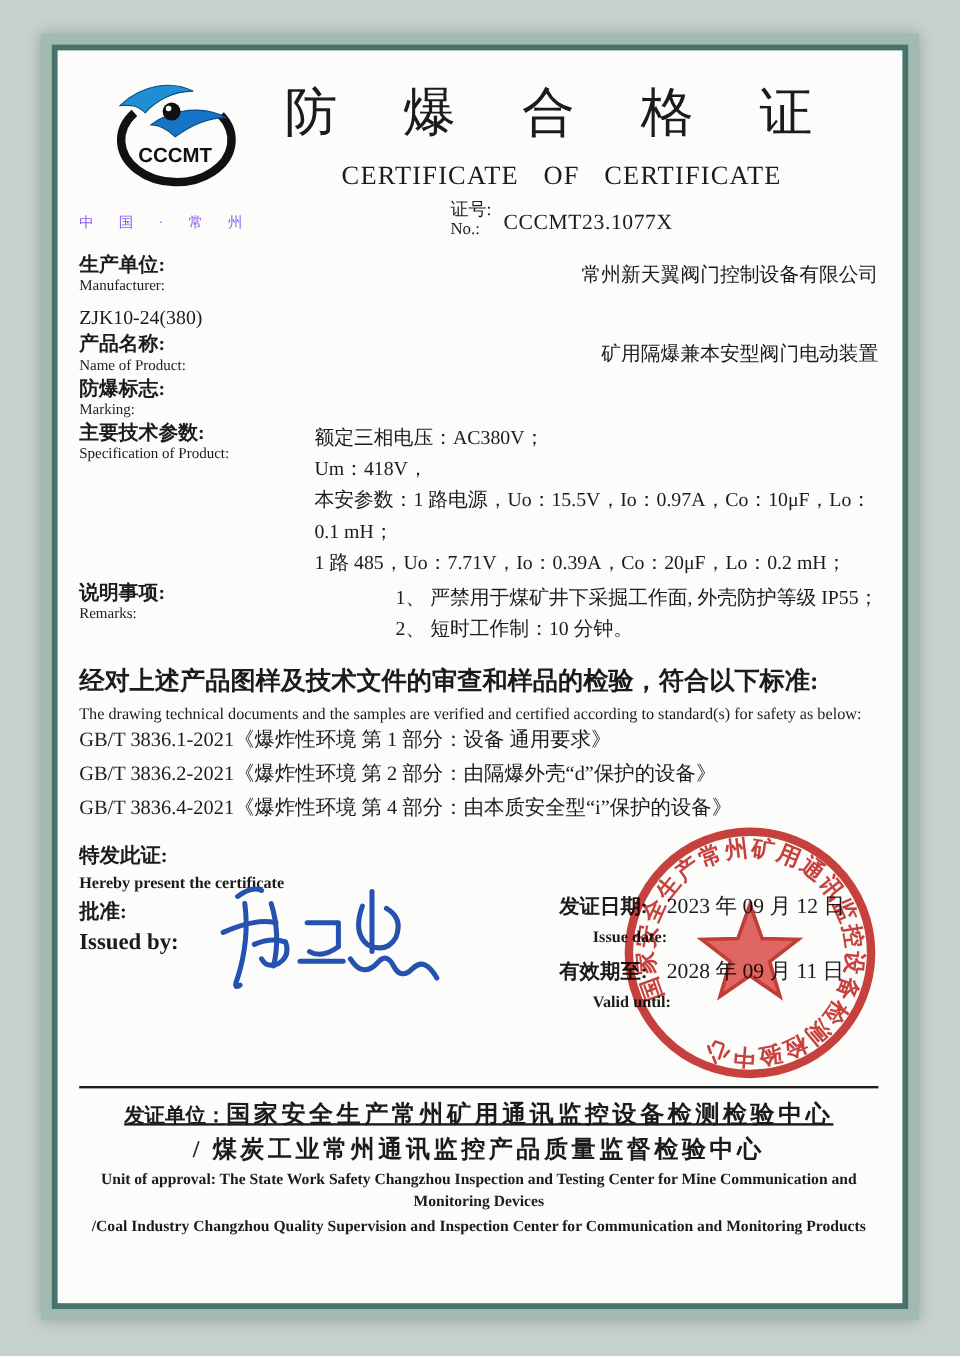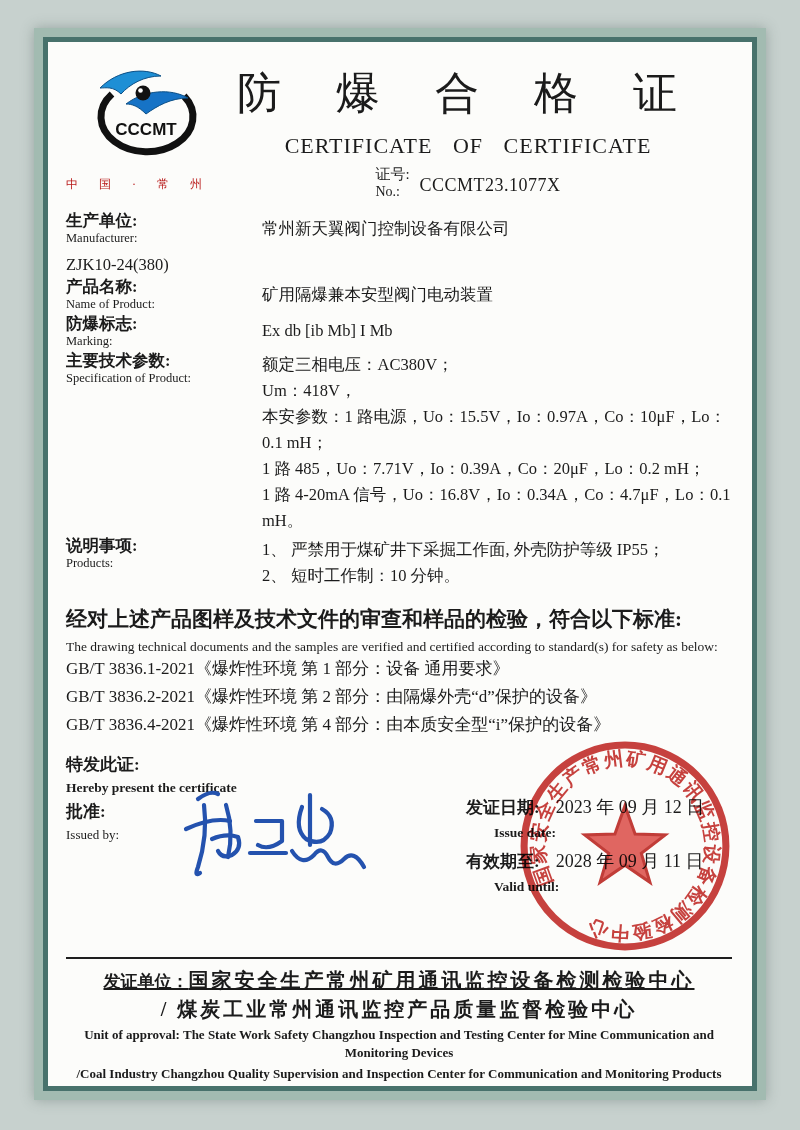--- a/index.html
+++ b/index.html
@@ -20,49 +20,49 @@
   .frame {
     width:100%; height:100%;
     border:5px solid #48726c;
     background:#fcfcfa;
     padding:10px 20px 8px 18px;
     position:relative;
   }
   
   .header { display:flex; margin-top:4px; }
   .logo-col { width:168px; text-align:left; padding-top:8px; }
-  .logo-region { font-size:12px; letter-spacing:9px; margin-top:2px; color:#b91c1c; }
+  .logo-region { font-size:12px; letter-spacing:9px; margin-top:2px; color:#8b5cf6; }
   .head-col { flex:1; text-align:center; padding-right:30px; }
   .title { font-size:44px; letter-spacing:22px; margin-top:8px; white-space:nowrap; }
   .subtitle { font-size:22px; letter-spacing:1px; word-spacing:14px; margin-top:10px; }
   .certno-row { display:flex; justify-content:center; align-items:center; margin-top:6px; gap:10px; }
   .certno-labels { text-align:left; }
   .certno-zh { font-size:15px; }
   .certno-en { font-size:14px; }
   .certno-val { font-size:18px; letter-spacing:.5px; padding-top:6px; }
   
   .fields { margin-top:10px; }
-  .field-row { display:flex; margin-bottom:1px; }
+  .field-row { display:flex; margin-bottom:1px;justify-content:space-between; }
   .f-label { width:196px; flex:0 0 196px; }
   .f-zh { font-size:16.5px; font-weight:bold; }
   .f-en { font-size:12.5px; margin-top:-1px; }
   .f-val { font-size:16.5px; padding-top:8px; }
   .f-val.nopad { padding-top:2px; }
   .spec-line, .remark-line { font-size:16.5px; line-height:26px; }
   
   .standards { margin-top:16px; }
   .std-intro-zh { font-size:21px; font-weight:bold; }
   .std-intro-en { font-size:13.5px; margin-top:6px; }
   .std-item { font-size:17px; line-height:28px; }
   
   .issue-block { position:relative; height:198px; margin-top:14px; }
   .present-zh { font-size:17px; font-weight:bold; }
   .present-en { font-size:13.5px; font-weight:bold; margin-top:4px; }
   .approve-zh { font-size:17px; font-weight:bold; margin-top:4px; }
-  .approve-en { font-size:13px; font-weight:normal; margin-top:4px; }
+  .approve-en { font-size:19px; font-weight:bold; margin-top:4px; }
   .issue-right { position:absolute; left:400px; top:42px; width:300px; }
   .date-row { display:flex; align-items:baseline; }
   .d-zh { font-size:17px; font-weight:bold; white-space:nowrap; }
   .d-en { font-size:13.5px; font-weight:bold; margin:6px 0 8px 28px; }
   .d-val { font-size:18px; margin-left:16px; white-space:nowrap; }
   .signature-svg { position:absolute; left:98px; top:22px; pointer-events:none; }
   .stamp-svg { position:absolute; left:448px; top:-18px; pointer-events:none; mix-blend-mode:multiply; opacity:.92; }
   
   .divider { border:none; border-top:2px solid #1e1e1e; margin:6px 0 0 0; }
   .approval { text-align:center; padding:8px 0 6px 0; }
@@ -122,42 +122,40 @@
         <div class="f-en">Name of Product:</div>
       </div>
       <div class="f-val">矿用隔爆兼本安型阀门电动装置</div>
     </div>
 
     <div class="field-row">
       <div class="f-label">
         <div class="f-zh">防爆标志:</div>
         <div class="f-en">Marking:</div>
       </div>
-      <div class="f-val">Ex db [ib Mb] I Mb</div>
     </div>
 
     <div class="field-row">
       <div class="f-label">
         <div class="f-zh">主要技术参数:</div>
         <div class="f-en">Specification of Product:</div>
       </div>
       <div class="f-val nopad">
         <div class="spec-line">额定三相电压：AC380V；</div>
         <div class="spec-line">Um：418V，</div>
         <div class="spec-line">本安参数：1 路电源，Uo：15.5V，Io：0.97A，Co：10μF，Lo：0.1 mH；</div>
         <div class="spec-line">1 路 485，Uo：7.71V，Io：0.39A，Co：20μF，Lo：0.2 mH；</div>
-        <div class="spec-line">1 路 4-20mA 信号，Uo：16.8V，Io：0.34A，Co：4.7μF，Lo：0.1 mH。</div>
       </div>
     </div>
 
 
     <div class="field-row">
       <div class="f-label">
         <div class="f-zh">说明事项:</div>
-        <div class="f-en">Products:</div>
+        <div class="f-en">Remarks:</div>
       </div>
       <div class="f-val nopad">
         <div class="remark-line">1、 严禁用于煤矿井下采掘工作面, 外壳防护等级 IP55；</div>
         <div class="remark-line">2、 短时工作制：10 分钟。</div>
       </div>
     </div>
   </div>
 
   <div class="standards">
     <div class="std-intro-zh">经对上述产品图样及技术文件的审查和样品的检验，符合以下标准:</div>

